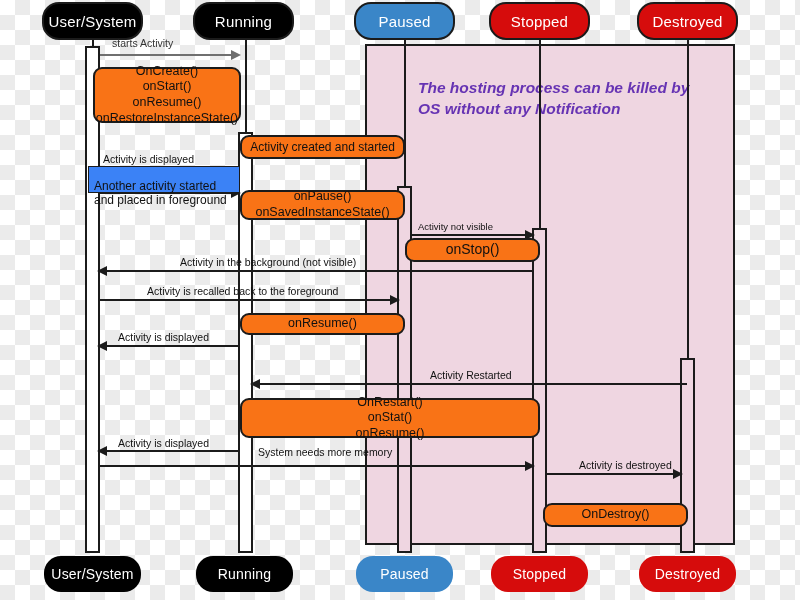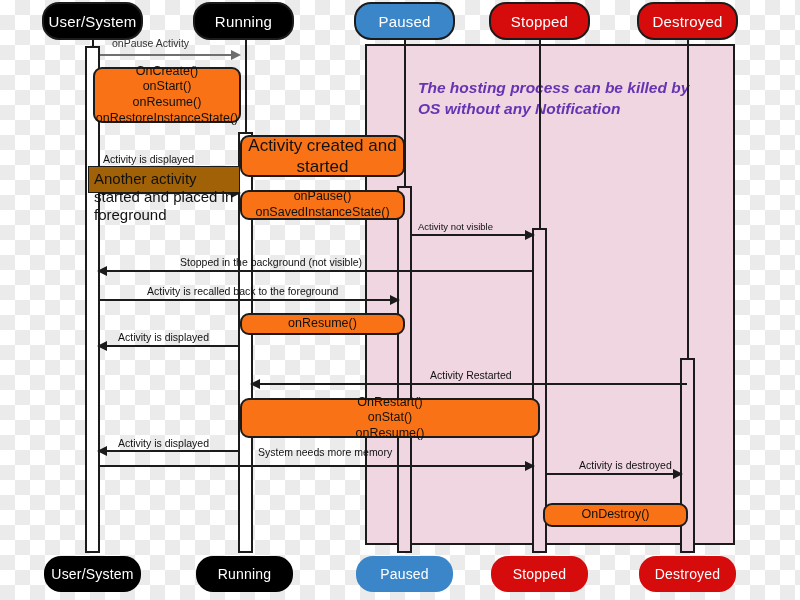--- a/index.html
+++ b/index.html
@@ -48,23 +48,23 @@
 
   
   .gbox{
     position:absolute;background:#f97316;border:2px solid #1b1b1b;
     border-radius:9px;box-sizing:border-box;
     display:flex;align-items:center;justify-content:center;
     text-align:center;font-size:12.5px;color:#111;line-height:1.25;
     white-space:pre-line;
   }
   .wbox{
-    position:absolute;background:#a16207;border:1px solid #1b1b1b;
-    box-sizing:border-box;padding:3px 5px;
-    font-size:15px;color:#111;line-height:1.2;
+    position:absolute;background:#3b82f6;border:1px solid #1b1b1b;
+    box-sizing:border-box;padding:12px 5px;
+    font-size:12px;color:#111;line-height:1.2;
   }
 
   
   .msg-line{position:absolute;height:1.5px;background:#1b1b1b;}
   .msg-line.grey{background:#6f6f6f;height:1.5px;}
   .arrow-head{position:absolute;width:0;height:0;}
   .arrow-head.right{
     border-top:5px solid transparent;border-bottom:5px solid transparent;
     border-left:10px solid #1b1b1b;
   }
@@ -129,36 +129,36 @@
   </div>
   <div class="actor bottom red" style="left:491px;top:556px;width:97px;">
     <span>Stopped</span>
   </div>
   <div class="actor bottom red" style="left:639px;top:556px;width:97px;">
     <span>Destroyed</span>
   </div>
 
   <div class="msg-line grey" style="left:100px;top:54px;width:138px;"></div>
   <div class="arrow-head right grey" style="left:231px;top:49.5px;"></div>
-  <div class="msg-label grey" style="left:112px;top:37px;">onPause Activity</div>
+  <div class="msg-label grey" style="left:112px;top:37px;">starts Activity</div>
 
   <div class="msg-line" style="left:100px;top:167px;width:138px;"></div>
   <div class="msg-label" style="left:103px;top:153px;">Activity is displayed</div>
 
   <div class="msg-line" style="left:100px;top:192px;width:138px;"></div>
   <div class="arrow-head right" style="left:231px;top:187.5px;"></div>
   <div class="wbox" style="left:88px;top:166px;width:152px;height:27px;">Another activity started and placed in foreground</div>
 
   <div class="msg-line" style="left:412px;top:234px;width:120px;"></div>
   <div class="arrow-head right" style="left:525px;top:229.5px;"></div>
   <div class="msg-label" style="left:418px;top:221px;font-size:9.5px;">Activity not visible</div>
 
   <div class="msg-line" style="left:100px;top:270px;width:432px;"></div>
   <div class="arrow-head left" style="left:97px;top:265.5px;"></div>
-  <div class="msg-label" style="left:180px;top:256px;">Stopped in the background (not visible)</div>
+  <div class="msg-label" style="left:180px;top:256px;">Activity in the background (not visible)</div>
 
   <div class="msg-line" style="left:100px;top:299px;width:297px;"></div>
   <div class="arrow-head right" style="left:390px;top:294.5px;"></div>
   <div class="msg-label" style="left:147px;top:285px;">Activity is recalled back to the foreground</div>
 
   <div class="msg-line" style="left:100px;top:345px;width:138px;"></div>
   <div class="arrow-head left" style="left:97px;top:340.5px;"></div>
   <div class="msg-label" style="left:118px;top:331px;">Activity is displayed</div>
 
   <div class="msg-line" style="left:253px;top:383px;width:434px;"></div>
@@ -175,25 +175,26 @@
 
   <div class="msg-line" style="left:547px;top:473px;width:133px;"></div>
   <div class="arrow-head right" style="left:673px;top:468.5px;"></div>
   <div class="msg-label" style="left:579px;top:459px;">Activity is destroyed</div>
 
   <div class="gbox" style="left:93px;top:67px;width:148px;height:56px;">OnCreate()
 onStart()
 onResume()
 onRestoreInstanceState()</div>
 
-  <div class="gbox" style="left:240px;top:135px;width:165px;height:42px;font-size:17px;">Activity created and started</div>
+  <div class="gbox" style="left:240px;top:135px;width:165px;height:24px;font-size:12px;">Activity created and started</div>
 
   <div class="gbox" style="left:240px;top:190px;width:165px;height:30px;">onPause()
 onSavedInstanceState()</div>
 
+  <div class="gbox" style="left:405px;top:238px;width:135px;height:24px;font-size:14px;">onStop()</div>
 
   <div class="gbox" style="left:240px;top:313px;width:165px;height:22px;font-size:12.5px;">onResume()</div>
 
   <div class="gbox" style="left:240px;top:398px;width:300px;height:40px;">OnRestart()
 onStat()
 onResume()</div>
 
   <div class="gbox" style="left:543px;top:503px;width:145px;height:24px;">OnDestroy()</div>
 
 </div>

